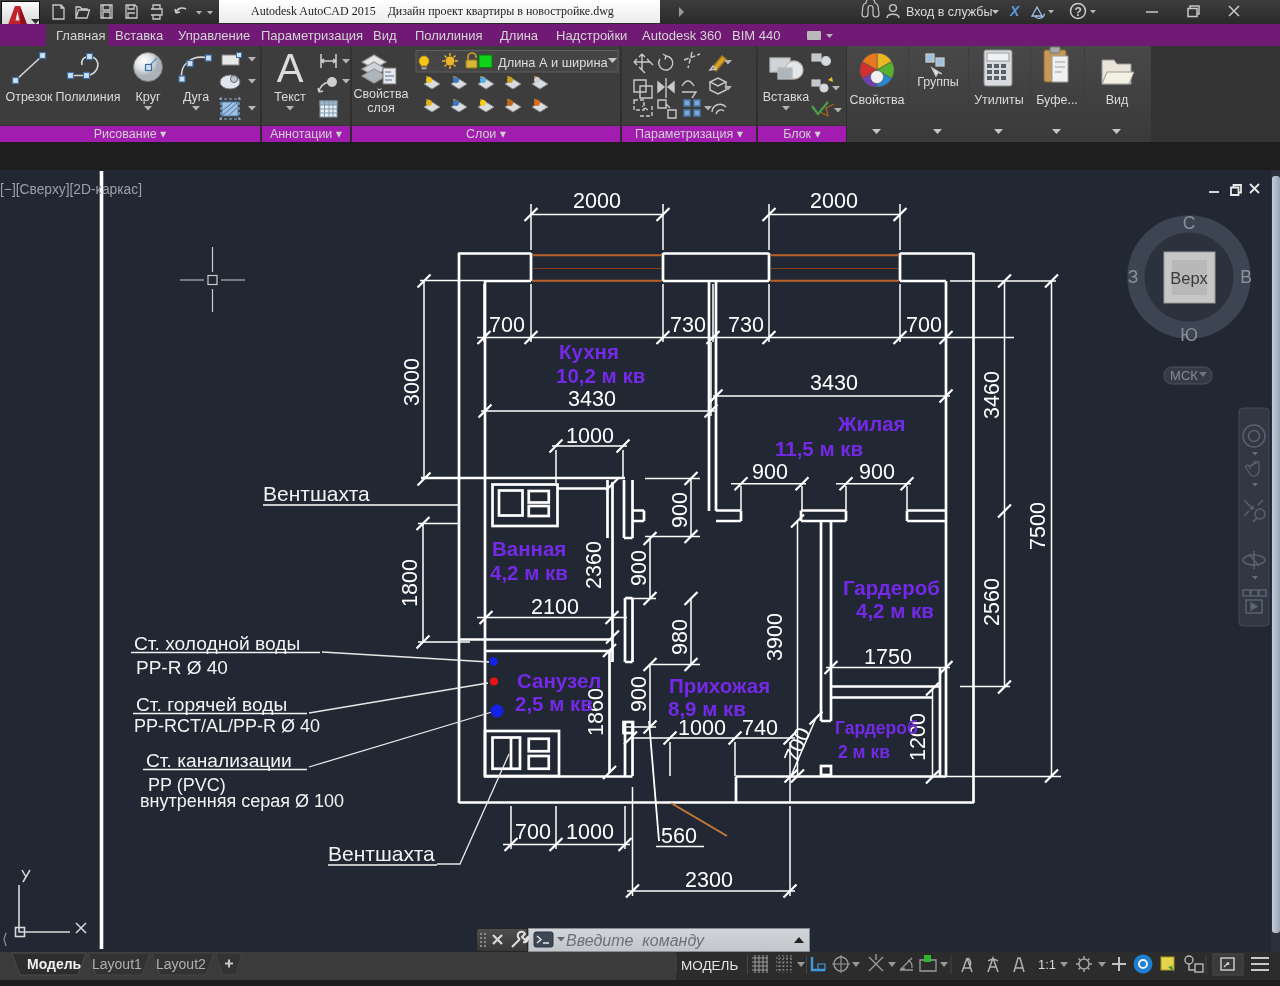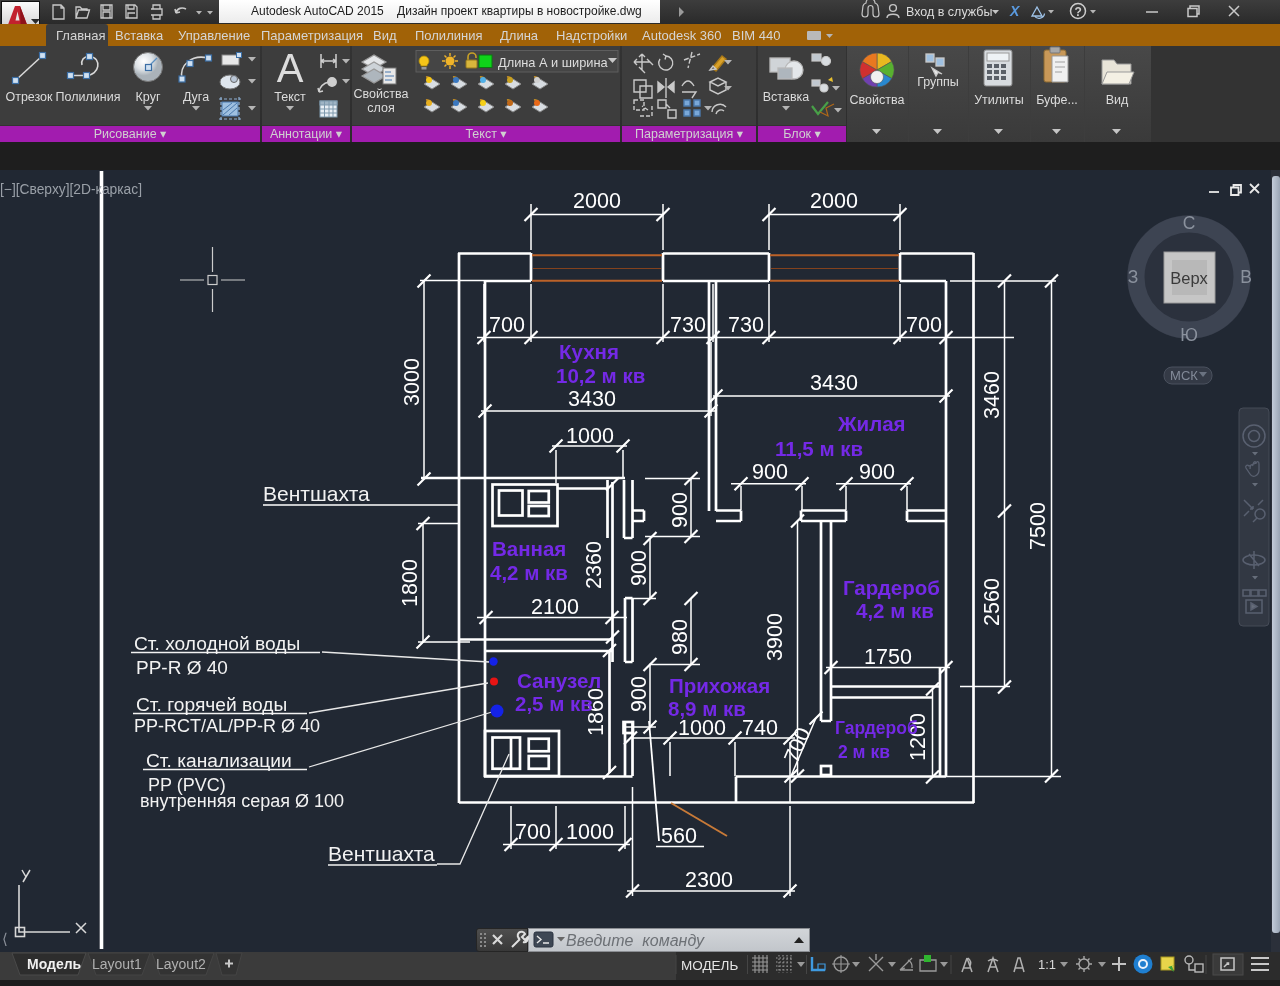--- a/index.html
+++ b/index.html
@@ -2,21 +2,21 @@
 <html><head><meta charset="utf-8">
 <style>
 *{margin:0;padding:0;box-sizing:border-box;}
 html,body{width:1280px;height:986px;overflow:hidden;background:#1e1e1e;font-family:"Liberation Sans",sans-serif;}
 #app{position:relative;width:1280px;height:986px;}
 .abs{position:absolute;}
 
 #titlebar{left:0;top:0;width:1280px;height:24px;background:linear-gradient(#3d3d3d,#2a2a2a);}
 #searchbox{left:687px;top:3px;width:170px;height:18px;background:#313131;border:1px solid #1a1a1a;color:#8f8f8f;font-style:italic;font-size:10.5px;line-height:16px;padding-left:5px;margin-top:36px;}
 
-#ribtabs{left:0;top:24px;width:1280px;height:22px;background:#a16207;color:#d5d5d5;font-size:13px;}
+#ribtabs{left:0;top:24px;width:1280px;height:22px;background:#701a75;color:#d5d5d5;font-size:13px;}
 .rtab{position:absolute;top:0;height:22px;line-height:23px;}
 #rtab-active{position:absolute;left:46px;top:0;width:62px;height:22px;background:#3d3d3d;border-radius:3px 3px 0 0;}
 
 #ribbon{left:0;top:46px;width:1280px;height:96px;background:#3d3d3d;}
 #ribbon .pf{position:absolute;top:79px;height:17px;line-height:16px;color:#d0d0d0;font-size:12.5px;text-align:center;background:#a21caf;border-top:1px solid #333;}
 .psep{position:absolute;top:0px;width:2px;height:96px;background:linear-gradient(#333,#2c2c2c);}
 .cpanel{position:absolute;top:0;height:96px;background:linear-gradient(#484848,#3a3a3a);}
 #ribgap{left:1151px;top:46px;width:129px;height:96px;background:#333333;}
 
 #ftabs{left:0;top:142px;width:1280px;height:28px;background:#2a2a2a;border-top:2px solid #1f1f1f;}
@@ -59,21 +59,21 @@
  <text x="1074.5" y="15.5" fill="#cdcdcd" font-size="12" font-weight="bold">?</text>
  <path d="M1090,10 l3,3.5 3,-3.5 z" fill="#b5b5b5"></path>
 
  <g stroke="#c8c8c8" stroke-width="1.5" fill="none">
   <path d="M1146,12 h12"></path>
   <path d="M1188,8.5 h9 v8 h-9 z M1190,8.5 v-2.5 h9 v8 h-2.5"></path>
   <path d="M1229,6 l10,10 M1239,6 l-10,10"></path>
  </g>
 </svg>
 <div class="abs" style="left:219px;top:0;width:441px;height:23px;background:linear-gradient(#ffffff,#ececec);"></div>
-<div class="abs" style="left:251px;top:0;width:400px;height:23px;line-height:23px;color:#1c1c1c;font-size:12px;white-space:nowrap;">Autodesk AutoCAD 2015&nbsp;&nbsp;&nbsp;&nbsp;Дизайн проект квартиры в новостройке.dwg</div>
+<div class="abs" style="left:251px;top:0;width:400px;height:23px;line-height:23px;color:#1c1c1c;font-size:12px;white-space:nowrap;font-family:Liberation Serif, serif;">Autodesk AutoCAD 2015&nbsp;&nbsp;&nbsp;&nbsp;Дизайн проект квартиры в новостройке.dwg</div>
 <div class="abs" id="searchbox">Введите ключевое слово/фразу</div>
 <svg class="abs" style="left:676px;top:3px" width="12" height="18">
       <path d="M3,4 l5,5 -5,5 z" fill="#9a9a9a"></path>
     </svg>
 
 <div class="abs" style="left:1px;top:1px;width:39px;height:39px;background:linear-gradient(#fbfbfb,#d8d8d8 60%,#c8c8c8);border:1.5px solid #111;"></div>
 <svg class="abs" style="left:1px;top:1px" width="52" height="40">
  <path d="M5,29 L14,5 L19,5 L28,29 L21.5,29 L19.5,23.5 L13.5,23.5 L11.5,29 Z" fill="#c2212e"></path>
  <path d="M14.5,19.5 L18.5,19.5 L16.5,10.5 Z" fill="#e8e6e4"></path>
  <path d="M19,5 L28,29 L21.5,29 L19.5,23.5" fill="#8e1119"></path>
@@ -97,21 +97,21 @@
       <path d="M26,10 l3.5,4 3.5,-4 z" fill="#b5b5b5"></path>
 </svg>
 <div class="abs" id="ribbon">
  <div class="psep" style="left:260px"></div>
       <div class="psep" style="left:350px"></div>
  <div class="psep" style="left:620px"></div>
       <div class="psep" style="left:756px"></div>
  <div class="psep" style="left:846px"></div>
  <div class="pf" style="left:0;width:260px">Рисование ▾</div>
  <div class="pf" style="left:262px;width:88px">Аннотации ▾</div>
- <div class="pf" style="left:352px;width:268px">Текст ▾</div>
+ <div class="pf" style="left:352px;width:268px">Слои ▾</div>
  <div class="pf" style="left:622px;width:134px">Параметризация ▾</div>
  <div class="pf" style="left:758px;width:88px">Блок ▾</div>
  <div class="cpanel" style="left:847px;width:61px"></div>
  <div class="cpanel" style="left:909px;width:59px"></div>
  <div class="cpanel" style="left:969px;width:61px"></div>
  <div class="cpanel" style="left:1031px;width:53px"></div>
  <div class="cpanel" style="left:1085px;width:66px"></div>
 </div>
 <div class="abs" id="ribgap"></div>
 <svg class="abs" style="left:0;top:46px" width="1280" height="96">

